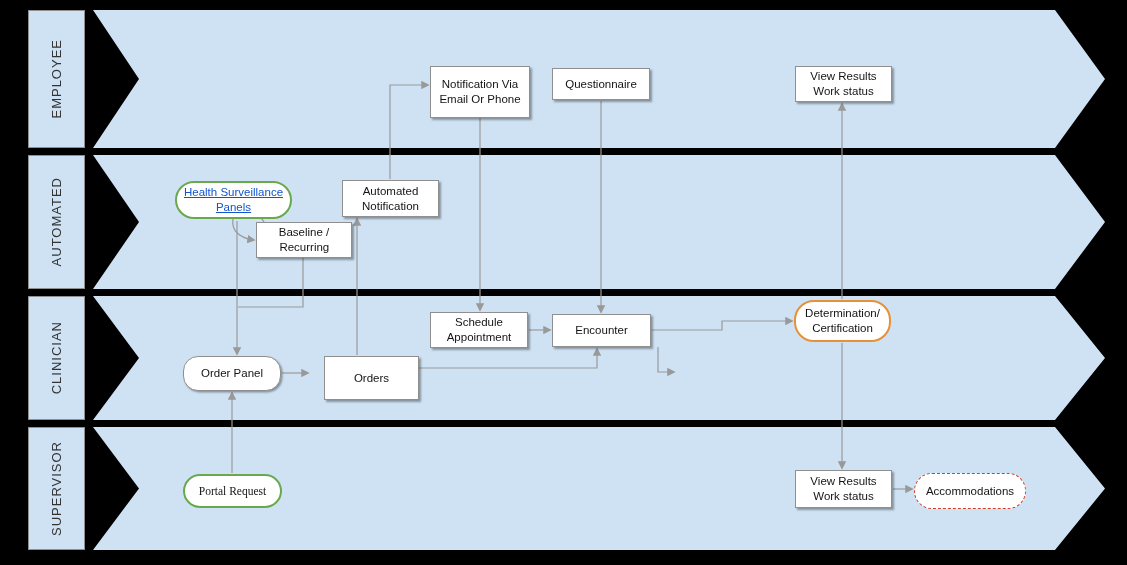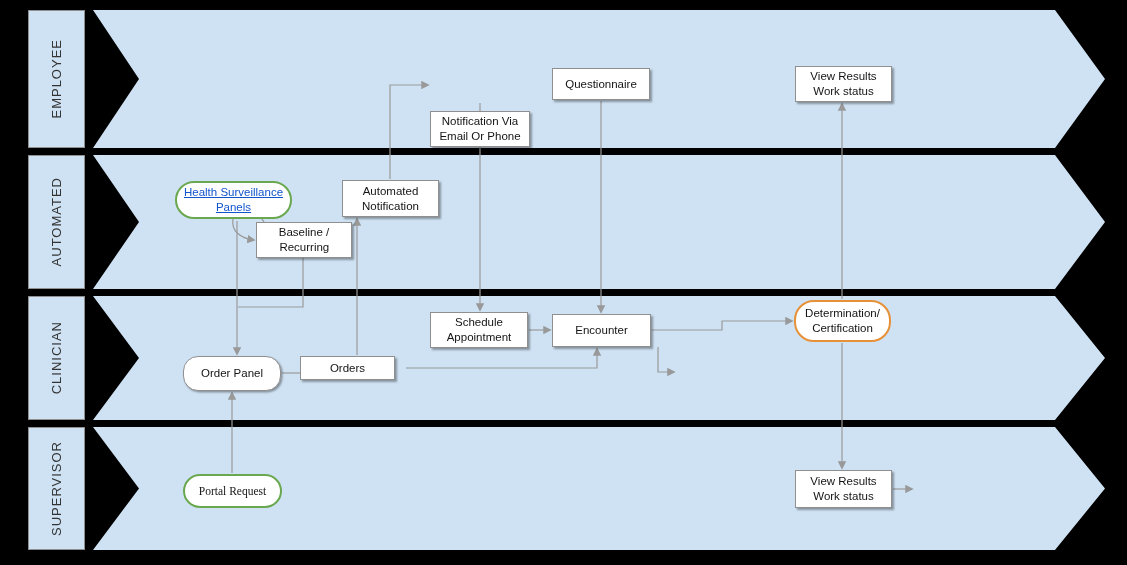--- a/index.html
+++ b/index.html
@@ -87,40 +87,41 @@
     <path class="connector" d="M406,368 L597,368 L597,349" marker-end="url(#arrow)"></path>
     <path class="connector" d="M652,330 L722,330 L722,321 L792,321" marker-end="url(#arrow)"></path>
     <path class="connector" d="M658,347 L658,372 L674,372" marker-end="url(#arrow)"></path>
     <path class="connector" d="M842,299 L842,104" marker-end="url(#arrow)"></path>
     <path class="connector" d="M842,343 L842,468" marker-end="url(#arrow)"></path>
     <path class="connector" d="M893,489 L912,489" marker-end="url(#arrow)"></path>
     <path class="connector" d="M232,473 L232,393" marker-end="url(#arrow)"></path>
     <path class="connector" d="M282,373 L308,373" marker-end="url(#arrow)"></path>
   </svg>
 
-  <div class="node" style="left:430px;top:66px;width:100px;height:36px;margin-top:45px;">Notification Via
+  <div class="node" style="left:430px;top:66px;width:100px;height:52px;">Notification Via
 Email Or Phone</div>
   <div class="node" style="left:552px;top:68px;width:98px;height:32px;">Questionnaire</div>
   <div class="node" style="left:795px;top:66px;width:97px;height:36px;">View Results
 Work status</div>
 
   <div class="node pill green" style="left:175px;top:181px;width:117px;height:38px;">
     <span class="link">Health Surveillance
 Panels</span>
   </div>
   <div class="node" style="left:256px;top:222px;width:96px;height:36px;text-align:right;">Baseline /
 Recurring</div>
   <div class="node" style="left:342px;top:180px;width:97px;height:37px;">Automated
 Notification</div>
 
   <div class="node" style="left:430px;top:312px;width:98px;height:36px;">Schedule
 Appointment</div>
   <div class="node" style="left:552px;top:314px;width:99px;height:33px;">Encounter</div>
   <div class="node pill orange" style="left:794px;top:300px;width:97px;height:42px;">Determination/
 Certification</div>
   <div class="node" style="left:183px;top:356px;width:98px;height:35px;border-radius:15px;">Order Panel</div>
-  <div class="node" style="left:300px;top:356px;width:95px;height:24px;">Orders</div>
+  <div class="node" style="left:324px;top:356px;width:95px;height:44px;">Orders</div>
 
   <div class="node pill green" style="left:183px;top:474px;width:99px;height:34px;font-family:Liberation Serif, serif;">Portal Request</div>
   <div class="node" style="left:795px;top:470px;width:97px;height:38px;">View Results
 Work status</div>
+  <div class="node pill red-dashed" style="left:914px;top:473px;width:112px;height:36px;">Accommodations</div>
 
 </div>
 
 </body></html>

